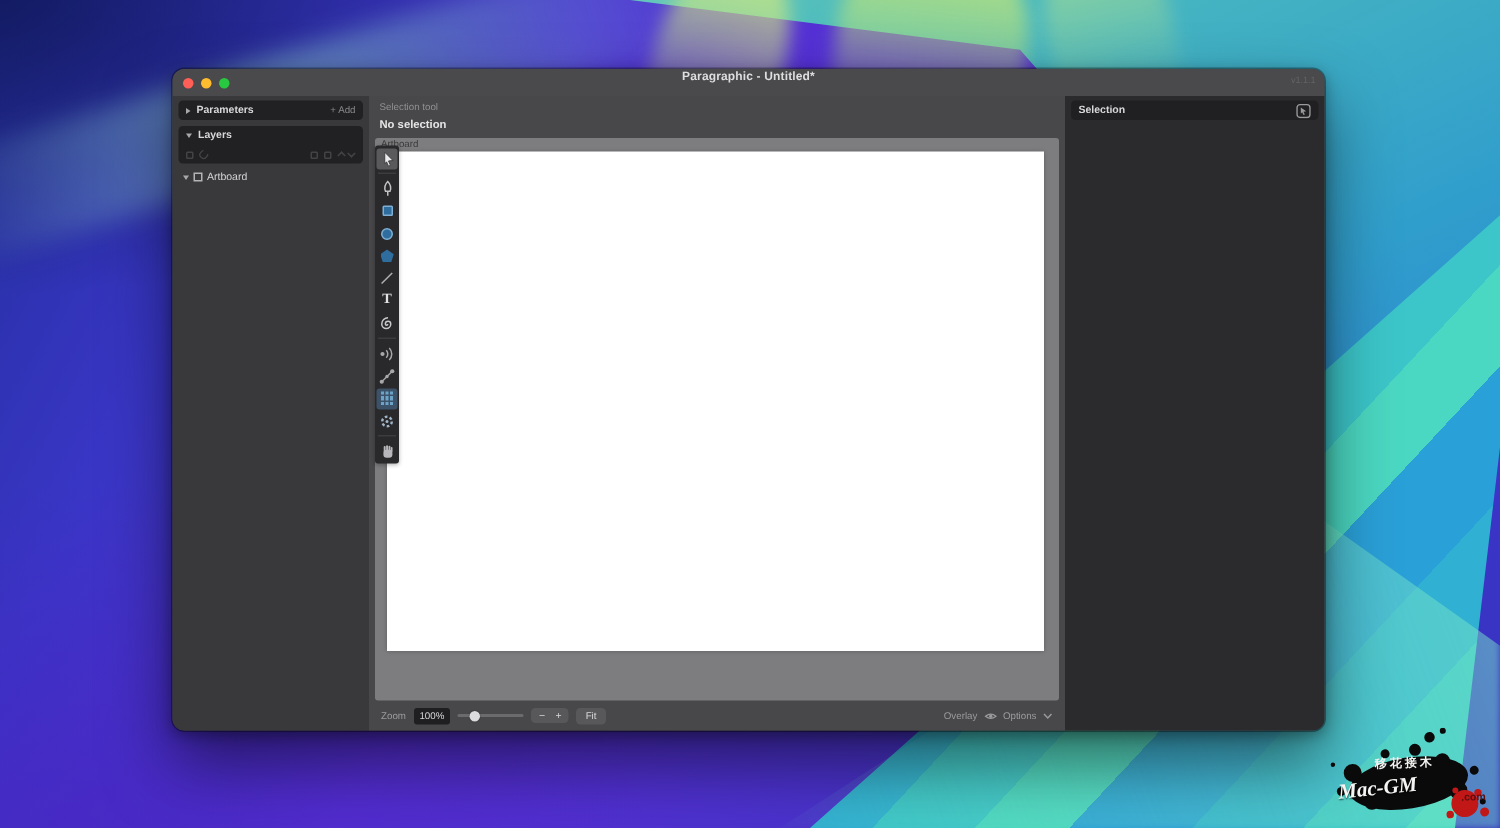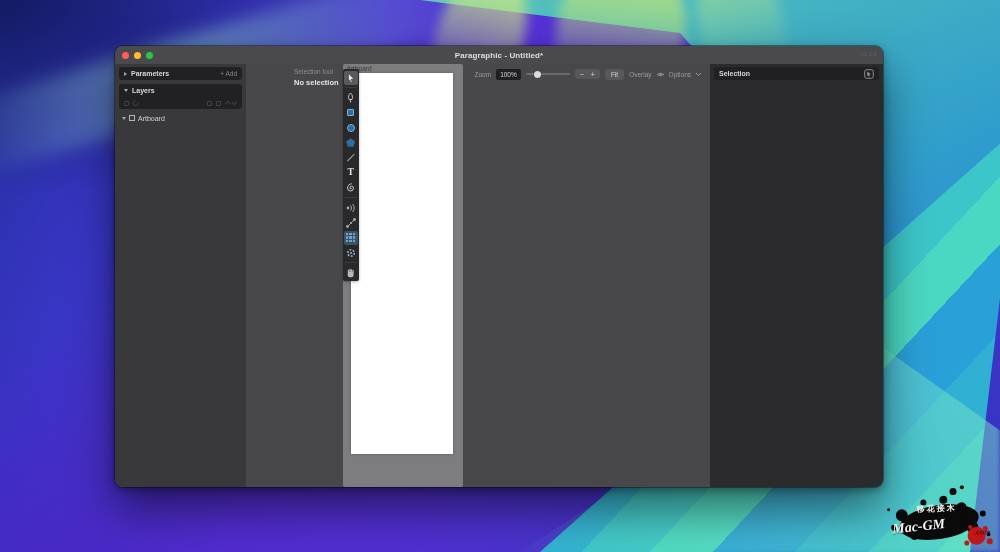--- a/index.html
+++ b/index.html
@@ -34,21 +34,21 @@
     clip-path:polygon(54% 100%, 100% 26%, 100% 54%, 97% 100%); }
   .wp-mint-b { position:absolute; inset:0;
     background:linear-gradient(250deg, rgba(120,230,200,.65), rgba(120,230,200,0) 60%);
     clip-path:polygon(52% 100%, 86% 60%, 100% 78%, 100% 100%); filter:blur(2px); }
 
   
   .window { position:absolute; left:115px; top:46px; width:768px; height:441px;
     background:#48484a; border-radius:8px; overflow:hidden;
     box-shadow:0 22px 45px rgba(0,0,0,.5), 0 3px 10px rgba(0,0,0,.35), 0 0 0 1px rgba(0,0,0,.35);
     font-size:7px; color:#d6d6d8; }
-  .titlebar { height:18px; position:relative; display:flex; align-items:center; justify-content:center;
+  .titlebar { height:18px; position:relative; display:flex; align-items:flex-start; justify-content:center;
     background:#4a4a4c; }
   .lights { position:absolute; left:7px; top:0; height:18px; display:flex; align-items:center; gap:5px; }
   .light { width:7px; height:7px; border-radius:50%; }
   .light.red{background:#ff5f57;} .light.yellow{background:#febc2e;} .light.green{background:#28c840;}
   .win-title { font-size:8px; font-weight:bold; color:#dededf; letter-spacing:.1px; }
   .win-version { position:absolute; right:6px; top:5px; font-size:6px; color:#636367; }
 
   .main { display:flex; height:423px; }
 
   
@@ -69,21 +69,21 @@
     border-top-color:transparent; transform:rotate(40deg); }
   .mini-chev { width:4px; height:4px; border-left:1px solid #7a7a7e; border-bottom:1px solid #7a7a7e; }
   .chev-up { transform:rotate(135deg) translate(0,-1px); }
   .chev-dn { transform:rotate(-45deg) translate(0,-1px); }
   .grow { flex:1; }
   .layer-row { height:12px; display:flex; align-items:center; gap:3px; padding:0 3px; }
   .artboard-glyph { width:6px; height:6px; border:1px solid #b4b4b8; }
   .layer-label { font-size:7px; color:#d4d4d6; }
 
   
-  .center { flex:1; min-width:0; display:flex; flex-direction:row; background:#48484a;padding-left:41px; }
+  .center { flex:1; min-width:0; display:flex; flex-direction:column; background:#48484a; }
   .info-strip { height:28px; padding:4px 0 0 7px; }
   .tool-name { font-size:6.5px; color:#8f8f93; }
   .selection-state { font-size:7.5px; font-weight:bold; color:#e6e6e8; margin-top:3px; }
   .canvas-wrap { flex:1; margin:0 4px; background:#7d7d7f; border-radius:2px; position:relative; }
   .canvas-artboard-label { position:absolute; left:4px; top:1px; font-size:6.5px; color:#3a3a3c; }
   .artboard-white { position:absolute; left:8px; top:9px; right:10px; bottom:33px; background:#ffffff;
     box-shadow:0 0 3px rgba(0,0,0,.25); }
 
   
   .toolbar { position:absolute; left:0; top:5px; width:16px; background:#29292b; border-radius:2px;

